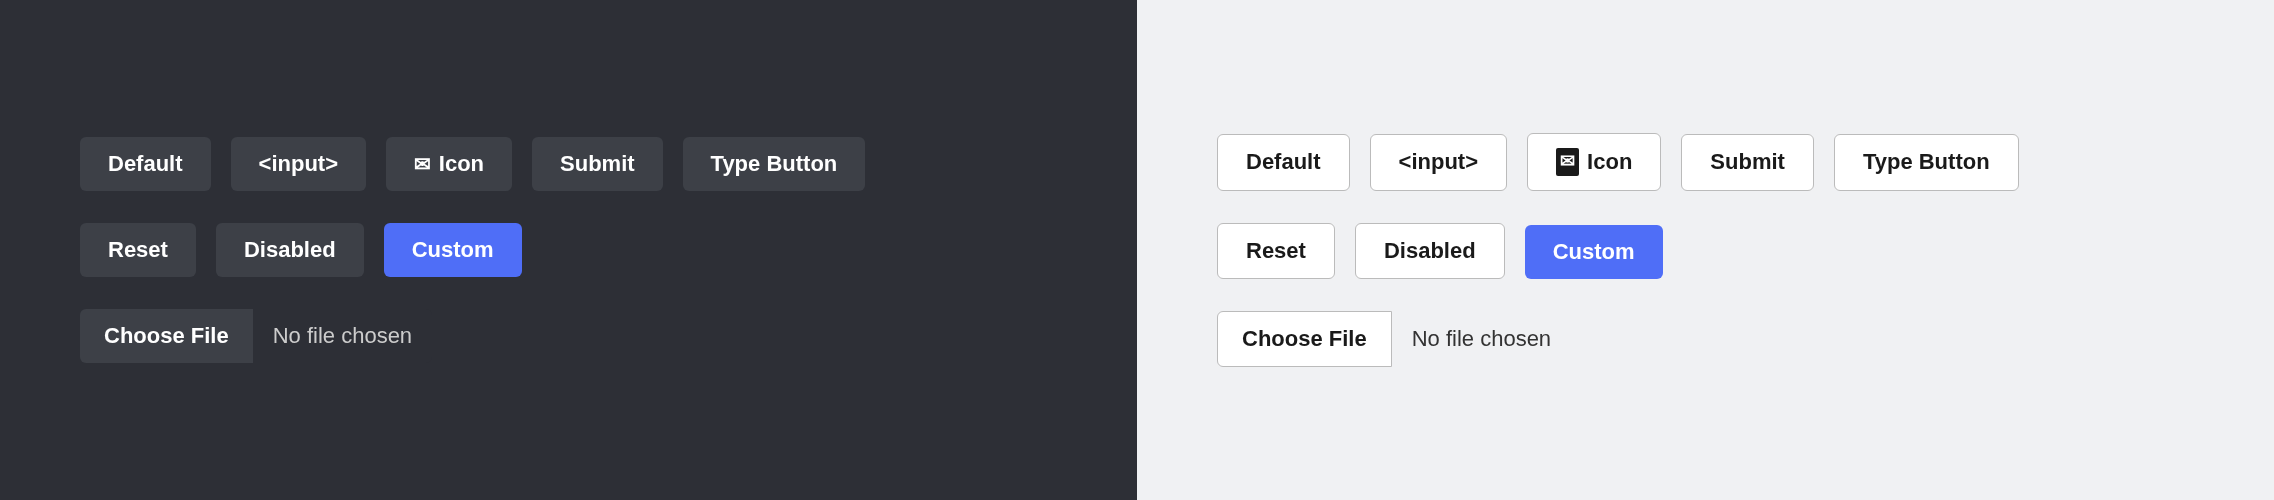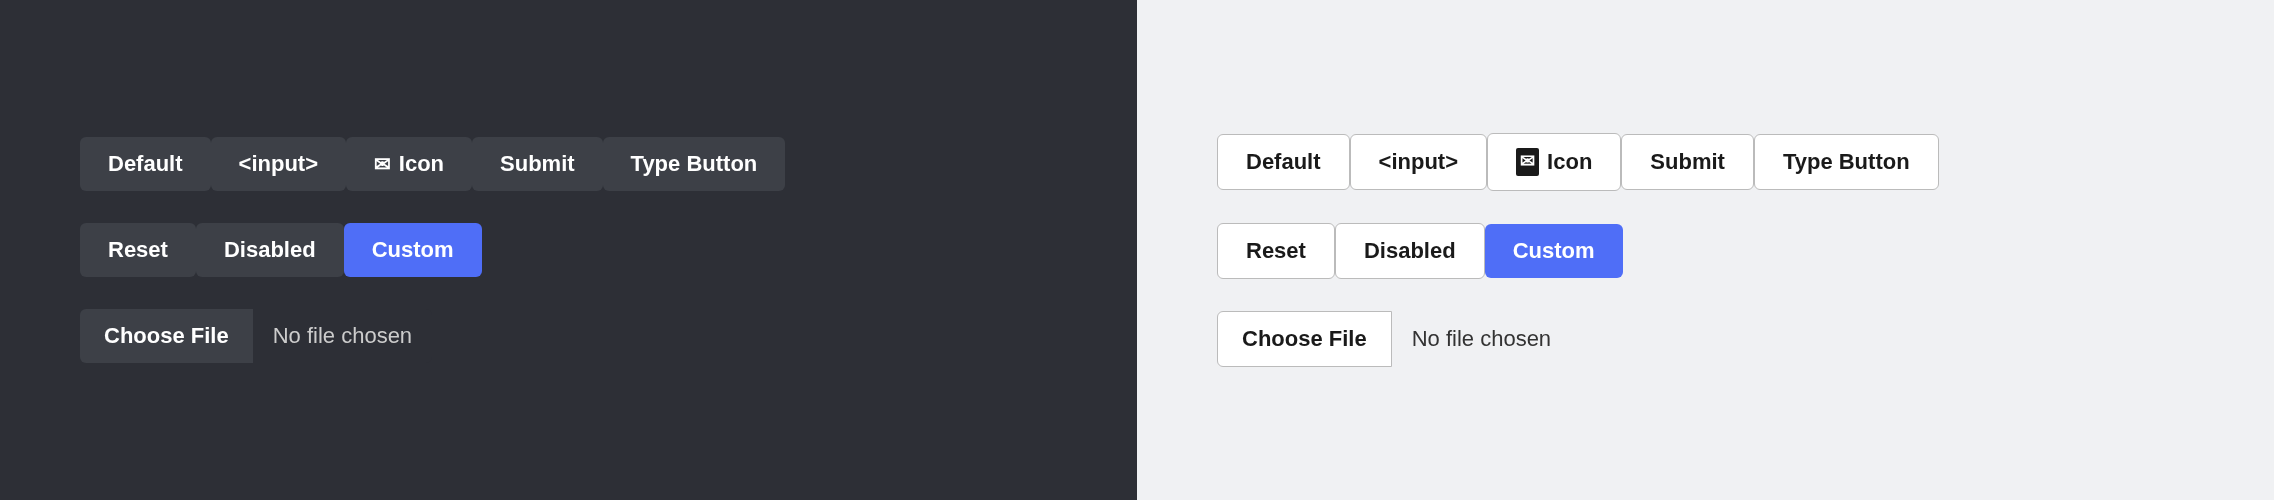--- a/index.html
+++ b/index.html
@@ -29,21 +29,22 @@
 
     .panel-light {
       background-color: #f0f1f3;
       width: 50%;
       height: 100%;
     }
 
     .button-row {
       display: flex;
       flex-direction: row;
-      align-items: center;
+      align-items: flex-end;
+      gap: 20px;
       flex-wrap: wrap;
     }
 
     
     .dark-btn {
       background-color: #3d4047;
       color: #ffffff;
       border: none;
       border-radius: 6px;
       padding: 14px 28px;

